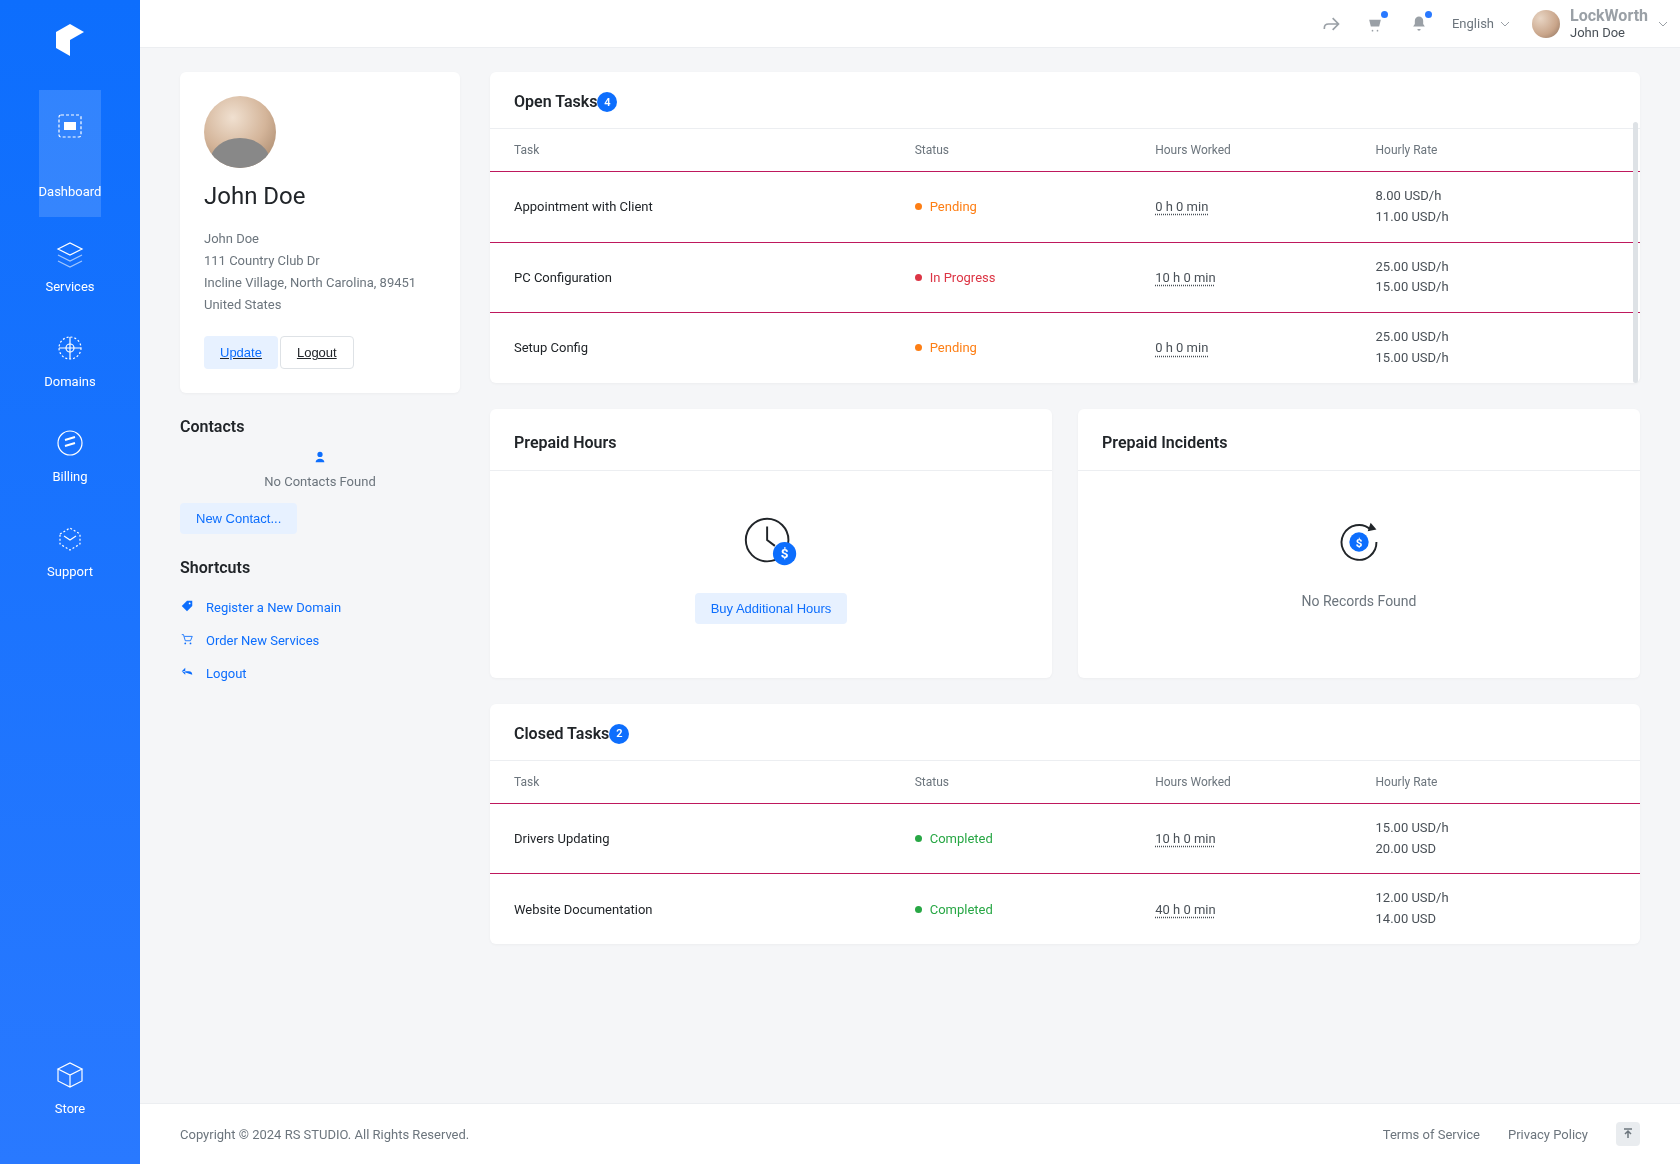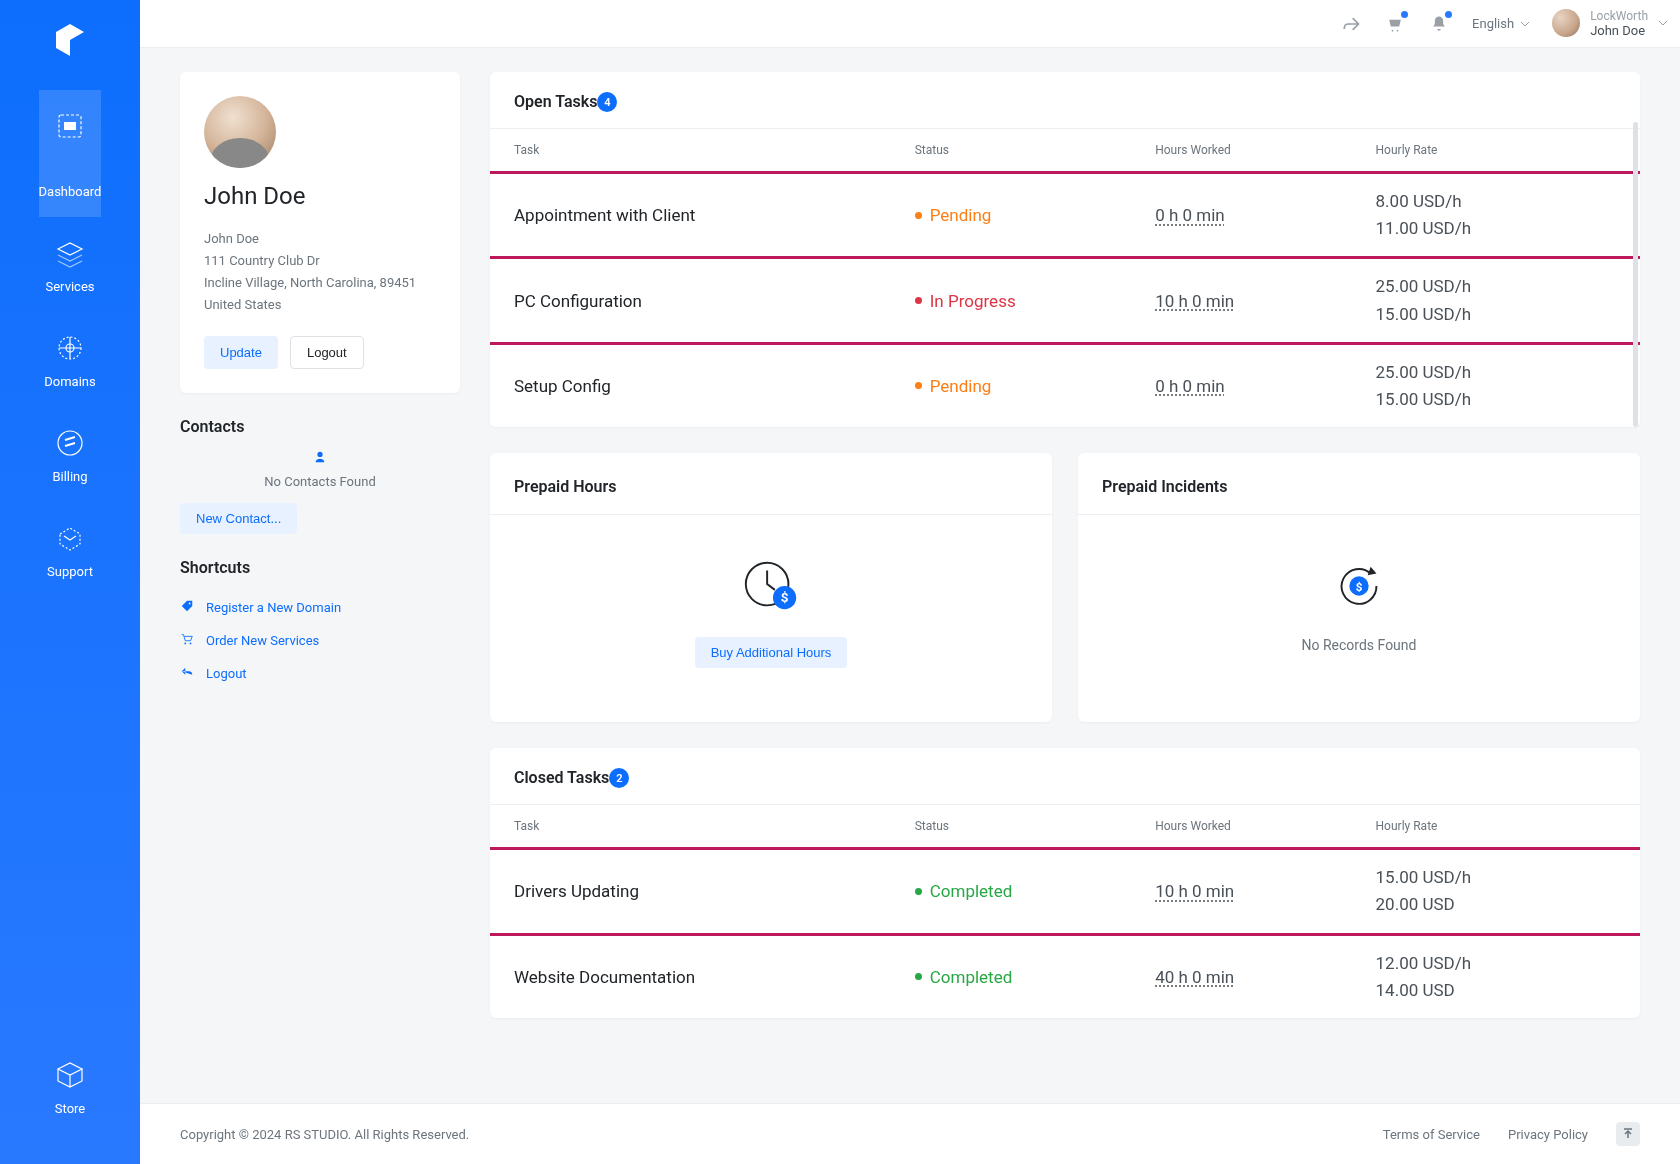--- a/index.html
+++ b/index.html
@@ -57,54 +57,54 @@
   padding: 0 12px;
   gap: 22px;
 }
 .top-icon { width: 22px; height: 22px; position: relative; cursor: pointer; color:#9aa0a6; display:flex; align-items:center; justify-content:center; }
 .top-icon svg { width:20px; height:20px; }
 .dot-badge { position:absolute; top:-2px; right:-2px; width:7px; height:7px; background:#2979ff; border-radius:50%; }
 .lang-toggle { display:flex; align-items:center; gap:6px; color:#6c757d; font-size:13px; cursor:pointer; }
 .avatar-btn { display:flex; align-items:center; gap:10px; cursor:pointer; }
 .avatar-sm { width:28px; height:28px; border-radius:50%; background: radial-gradient(circle at 30% 30%, #e8d5c4 0%, #c9a58a 60%, #8a6f5c 100%); }
 .avatar-text { line-height:1.2; }
-.avatar-text .company { font-size:12px; color:#9aa0a6; }
+.avatar-text .company { font-size:16px; color:#9aa0a6;font-weight:bold; }
 .avatar-text .name { font-size:13px; color:#495057; }
 
 
 .content { flex:1; padding: 24px 40px; display:flex; gap:30px; }
 .col-left { width: 280px; flex-shrink:0; display:flex; flex-direction:column; gap:24px; }
 .col-right { flex:1; display:flex; flex-direction:column; gap:26px; min-width:0; }
 
 .card { background:#fff; border-radius:6px; box-shadow: 0 1px 3px rgba(0,0,0,0.04); }
 .profile-card { padding: 24px; }
 .avatar-lg { width:72px; height:72px; border-radius:50%; background: radial-gradient(circle at 40% 30%, #f0e0d0 0%, #d4b59a 50%, #9b7a5e 100%); margin-bottom:14px; position:relative; overflow:hidden; }
 .avatar-lg::after { content:""; position:absolute; bottom:-10px; left:50%; transform:translateX(-50%); width:60px; height:40px; background:#888; border-radius:50% 50% 0 0 / 60% 60% 0 0; }
 .profile-name { font-size:24px; font-weight:400; color:#212529; margin-bottom:18px; }
 .profile-addr { color:#6c757d; font-size:13px; line-height:1.7; margin-bottom:20px; }
-.btn-row { display:flex; gap:12px; }
+.btn-row { display:flex; gap:2px;text-decoration:underline; }
 .btn { padding:8px 16px; border-radius:4px; font-size:13px; cursor:pointer; border:none; }
 .btn-primary-light { background:#e7f1ff; color:#0d6efd; }
 .btn-outline { background:#fff; border:1px solid #dee2e6; color:#212529; }
 
 .section-title { font-size:16px; font-weight:600; color:#212529; margin-bottom:14px; }
 .contact-row { display:flex; align-items:center; gap:10px; color:#6c757d; font-size:13px; margin-bottom:14px;flex-direction:column; }
 .contact-row svg { width:14px; height:14px; fill:#0d6efd; }
 .shortcut-link { display:flex; align-items:center; gap:12px; color:#0d6efd; font-size:13px; padding:8px 0; cursor:pointer; }
 .shortcut-link svg { width:14px; height:14px; fill:#0d6efd; }
 
 
 .card-header { padding:20px 24px 16px; display:flex; align-items:flex-start; }
 .card-header h3 { font-size:16px; font-weight:600; }
 .count-badge { background:#0d6efd; color:#fff; width:20px; height:20px; border-radius:50%; display:inline-flex; align-items:center; justify-content:center; font-size:11px; font-weight:600; }
 
 .task-table { width:100%; }
 .task-head, .task-row { display:grid; grid-template-columns: 2fr 1.2fr 1.1fr 1.2fr; padding:14px 24px; align-items:center; }
 .task-head { color:#6c757d; font-size:12px; border-top:1px solid #eceef1; }
-.task-row { border-top:3px solid #be185d; font-size:17px; }
+.task-row { border-top:1px solid #be185d; font-size:13px; }
 .status { display:flex; align-items:center; gap:8px; }
 .status-dot { width:7px; height:7px; border-radius:50%; }
 .status.pending { color:#fd7e14; } .status.pending .status-dot{ background:#fd7e14; }
 .status.progress { color:#dc3545; } .status.progress .status-dot{ background:#dc3545; }
 .status.completed { color:#28a745; } .status.completed .status-dot{ background:#28a745; }
 .hours { text-decoration: underline dotted; text-underline-offset:3px; color:#495057; }
 .rate-col { line-height:1.6; color:#495057; }
 .scroll-fade { position:relative; }
 .scroll-fade::after { content:""; position:absolute; right:2px; top:50px; bottom:0; width:5px; background:#dee2e6; border-radius:3px; }
 

